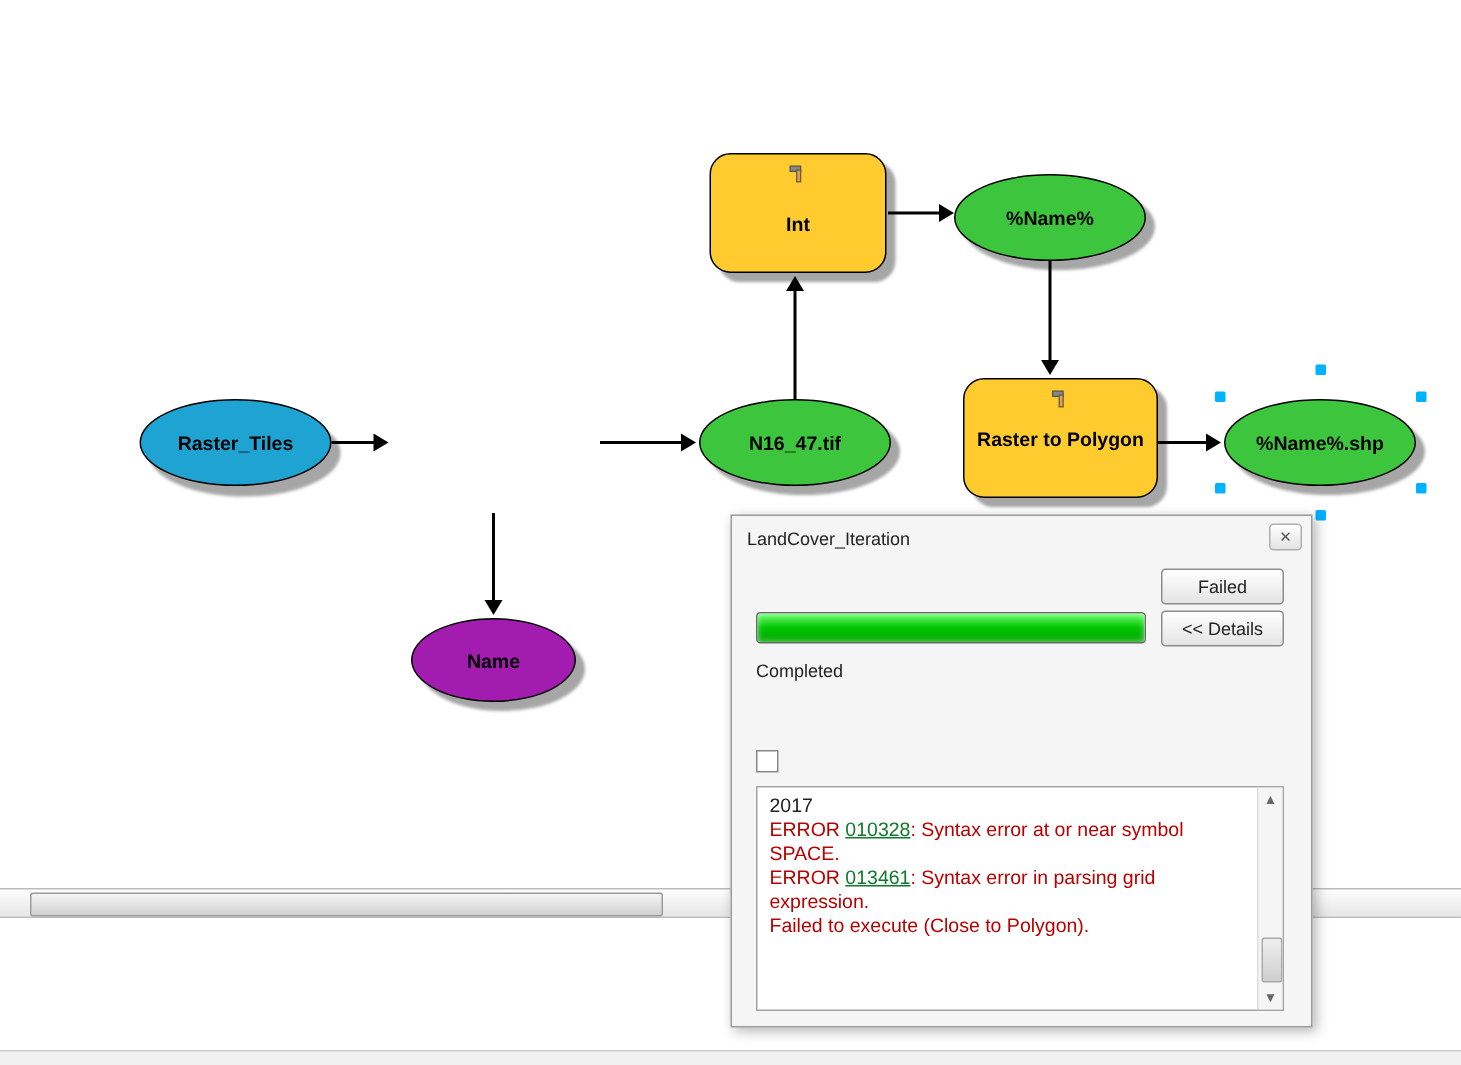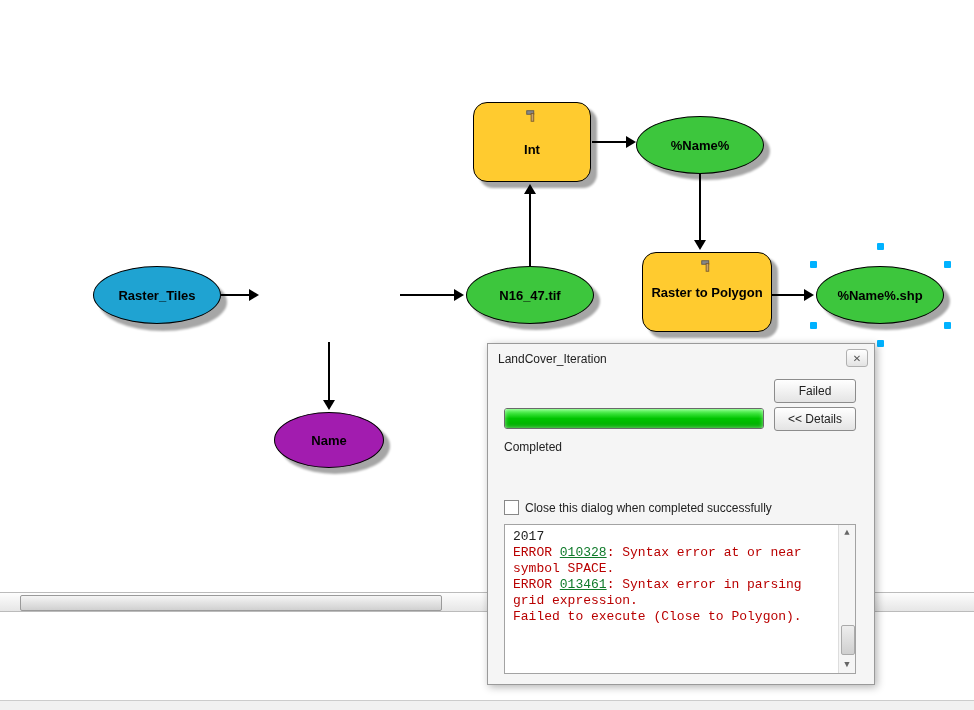--- a/index.html
+++ b/index.html
@@ -37,21 +37,21 @@
 .dialog-body{position:absolute;left:0;top:28px;width:100%;height:calc(100% - 28px)}
 .run-label{position:absolute;left:0;top:10px;width:280px;text-align:center}
 .btn{position:absolute;width:80px;height:22px;background:linear-gradient(#fff,#e4e4e4);border:1px solid #8c8c8c;border-radius:3px;font-size:12px;display:flex;align-items:center;justify-content:center;cursor:pointer}
 .btn-close{right:18px;top:7px}
 .btn-details{right:18px;top:35px}
 .progress{position:absolute;left:16px;top:36px;width:258px;height:19px;border:1px solid #6a6a6a;border-radius:3px;overflow:hidden;background:#fff}
 .progress-fill{width:100%;height:100%;background:linear-gradient(#6FFF6F,#00C400,#00A800);box-shadow:inset 0 0 4px rgba(255,255,255,0.6)}
 .completed{position:absolute;left:16px;top:68px}
 .chkwrap{position:absolute;left:16px;top:128px;display:flex;align-items:center;gap:6px}
 .chk{width:13px;height:13px;border:1px solid #888;background:#fff;display:inline-block}
-.logbox{position:absolute;left:16px;top:152px;width:352px;height:150px;background:#fff;border:1px solid #a3a3a3;box-sizing:border-box;padding:10px 4px 6px 8px;font-family:Liberation Mono, monospace;font-size:13px;line-height:16px;overflow:hidden}
+.logbox{position:absolute;left:16px;top:152px;width:352px;height:150px;background:#fff;border:1px solid #a3a3a3;box-sizing:border-box;padding:10px 4px 6px 8px;font-family:Liberation Sans, sans-serif;font-size:13px;line-height:16px;overflow:hidden}
 .logbox .scroll{position:absolute;right:0;top:0;width:16px;height:100%;background:#f5f5f5;border-left:1px solid #ddd}
 .logbox .scroll .arrow-up{position:absolute;top:0;left:0;width:16px;height:16px;display:flex;align-items:center;justify-content:center;font-size:9px;color:#666}
 .logbox .scroll .arrow-dn{position:absolute;bottom:0;left:0;width:16px;height:16px;display:flex;align-items:center;justify-content:center;font-size:9px;color:#666}
 .logbox .scroll .thumb{position:absolute;left:2px;top:100px;width:12px;height:28px;background:linear-gradient(#eee,#cfcfcf);border:1px solid #aaa;border-radius:2px}
 .err{color:#B90000}
 .lnk{color:#0F7A2A;text-decoration:underline}
 </style>
 </head>
 <body>
 
@@ -143,21 +143,20 @@
       </div>
     <div class="btn btn-details">
         <span>&lt;&lt; Details</span>
       </div>
     <div class="progress">
         <div class="progress-fill"></div>
       </div>
     <div class="completed">Completed</div>
     <div class="chkwrap">
       <span class="chk"></span>
-      <span>Close this dialog when completed successfully</span>
     </div>
     <div class="logbox">
       <div style="position:absolute;left:8px;top:4px;right:20px">
         <div>2017</div>
         <div class="err">
           <span>ERROR </span><span class="lnk">010328</span><span>: Syntax error at or near symbol SPACE.</span>
         </div>
         <div class="err">
           <span>ERROR </span><span class="lnk">013461</span><span>: Syntax error in parsing grid expression.</span>
         </div>

